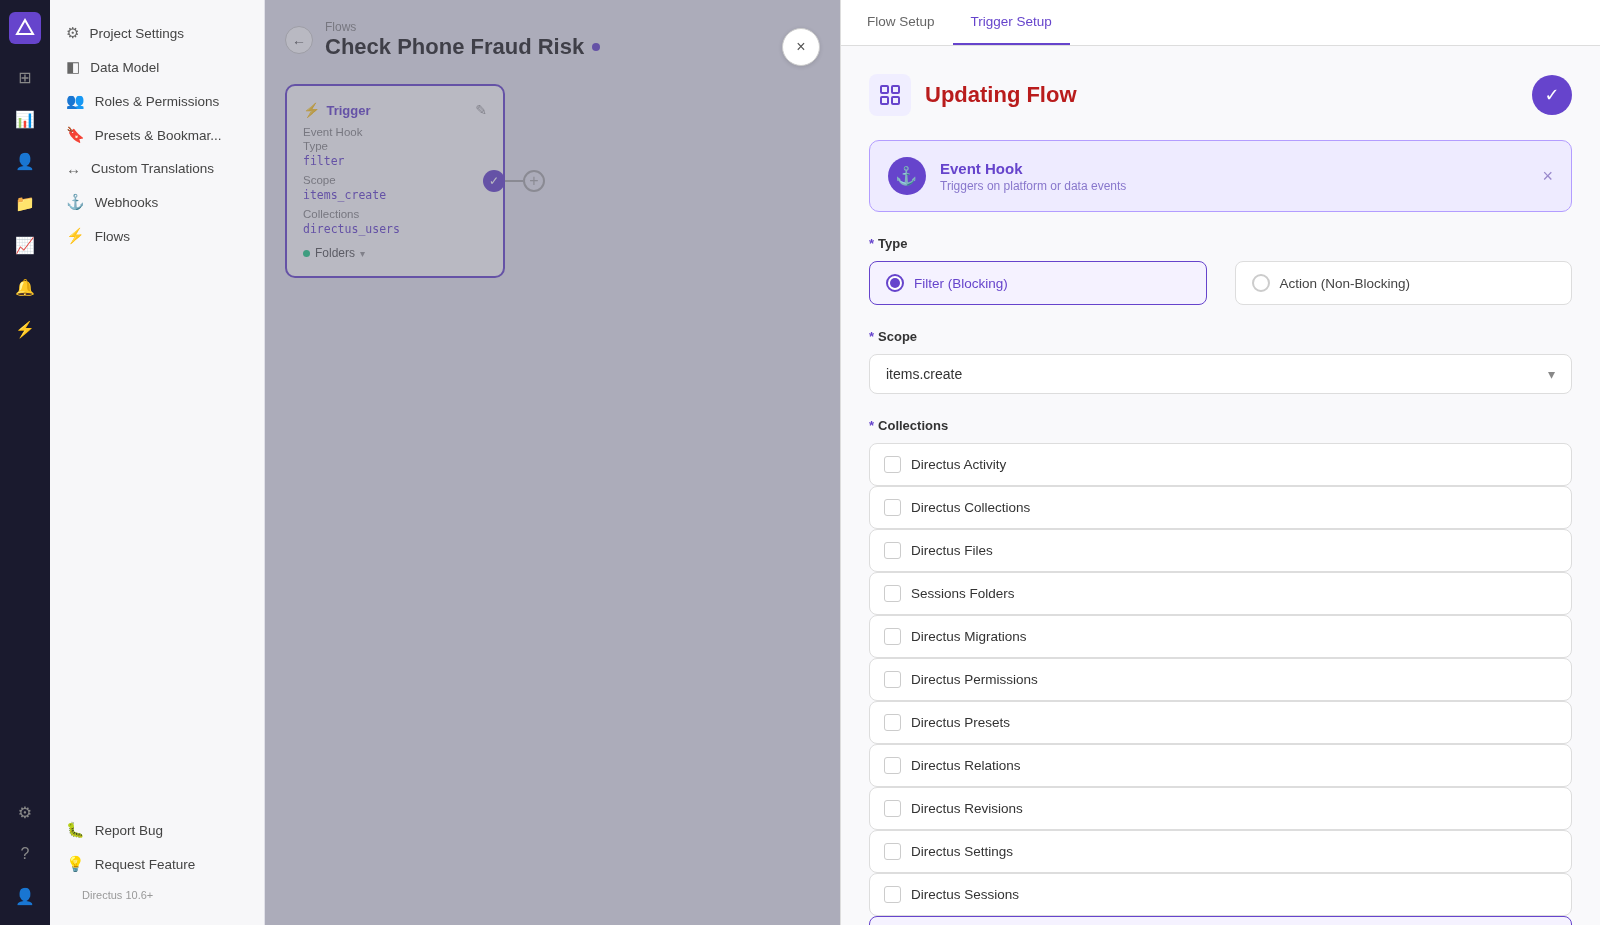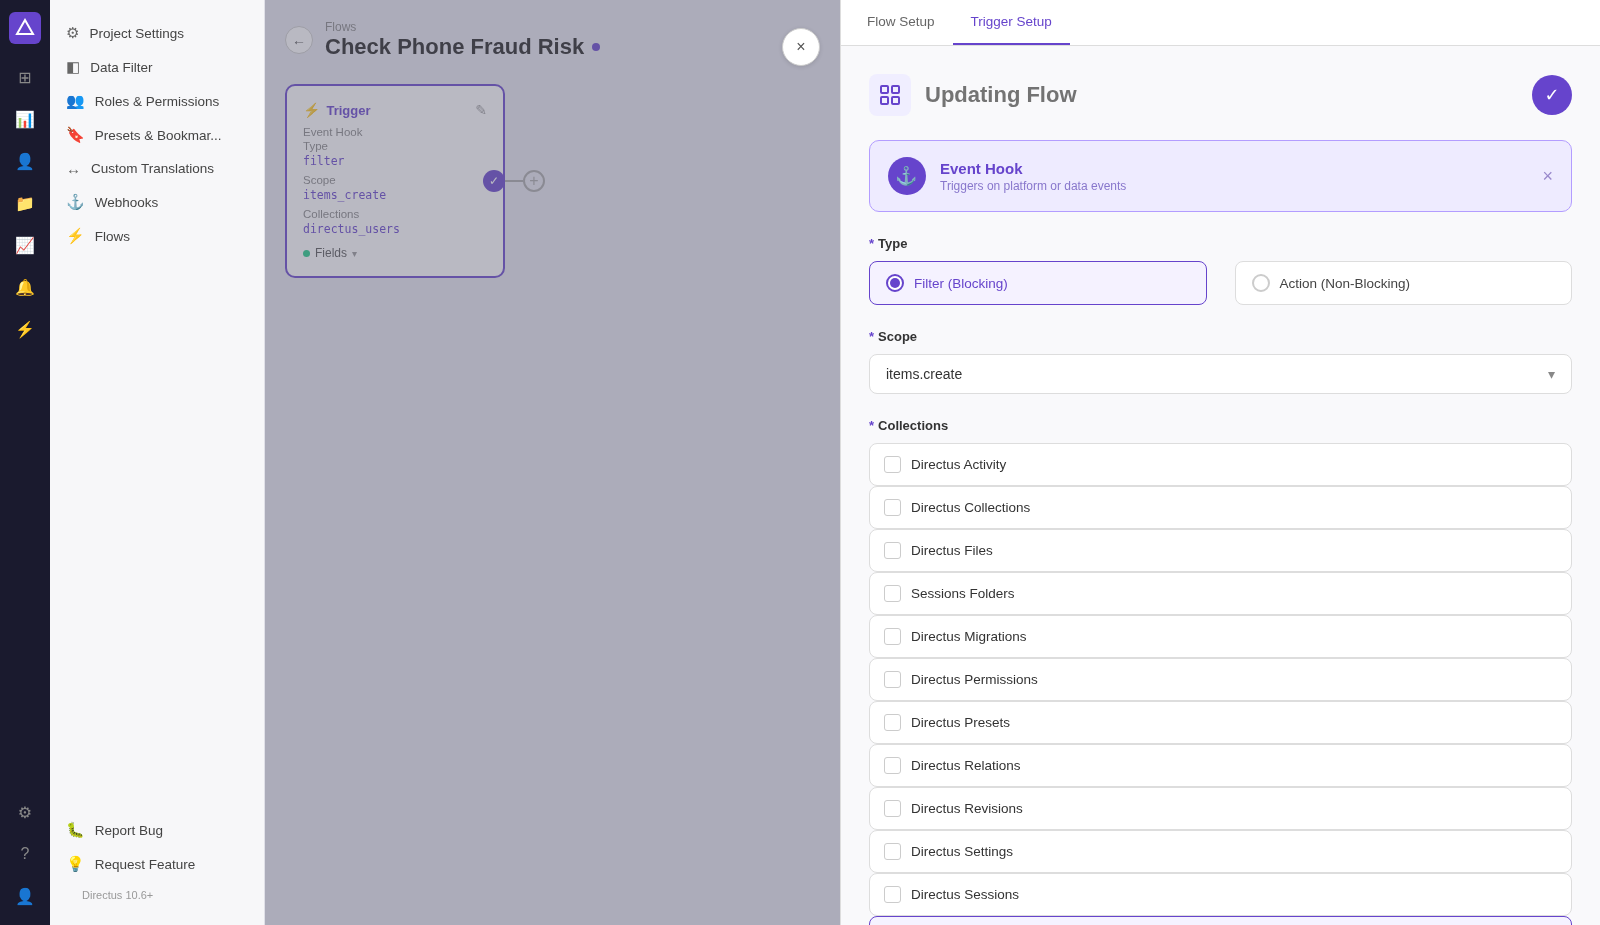--- a/index.html
+++ b/index.html
@@ -238,21 +238,21 @@
       width: 42px; height: 42px;
       border-radius: 8px;
       background: #f0eeff;
       display: flex; align-items: center; justify-content: center;
       font-size: 20px;
       color: #6644cc;
     }
     .panel-title {
       font-size: 22px;
       font-weight: 700;
-      color: #737373;
+      color: #b91c1c;
     }
     .panel-save-btn {
       width: 40px; height: 40px;
       border-radius: 50%;
       background: #6644cc;
       display: flex; align-items: center; justify-content: center;
       cursor: pointer;
       color: white; font-size: 18px;
     }
 
@@ -427,21 +427,21 @@
   <div class="nav-icon">👤</div>
 </div>
 
 <div class="sidebar">
   <div class="sidebar-item">
     <span class="s-icon">⚙</span>
     <span>Project Settings</span>
   </div>
   <div class="sidebar-item">
     <span class="s-icon">◧</span>
-    <span>Data Filter</span>
+    <span>Data Model</span>
   </div>
   <div class="sidebar-item">
     <span class="s-icon">👥</span>
     <span>Roles &amp; Permissions</span>
   </div>
   <div class="sidebar-item">
     <span class="s-icon">🔖</span>
     <span>Presets &amp; Bookmar...</span>
   </div>
   <div class="sidebar-item">
@@ -495,21 +495,21 @@
         </div>
         <div class="trigger-row">Event Hook</div>
         <div class="trigger-row">Type</div>
         <div class="trigger-row-value mono">filter</div>
         <div class="trigger-row">Scope</div>
         <div class="trigger-row-value mono">items_create</div>
         <div class="trigger-row">Collections</div>
         <div class="trigger-row-value mono">directus_users</div>
         <div class="trigger-status">
           <span class="status-dot"></span>
-          <span>Fields</span>
+          <span>Folders</span>
           <span style="font-size:10px;color:#999;">▾</span>
         </div>
         <div class="card-connector">
           <div class="conn-circle-check">✓</div>
           <div class="conn-line"></div>
           <div class="conn-plus">+</div>
         </div>
       </div>
     </div>
   </div>

